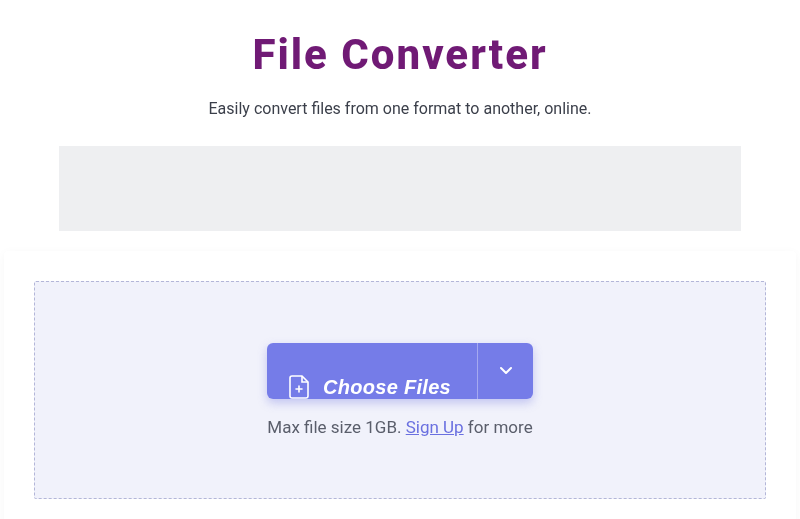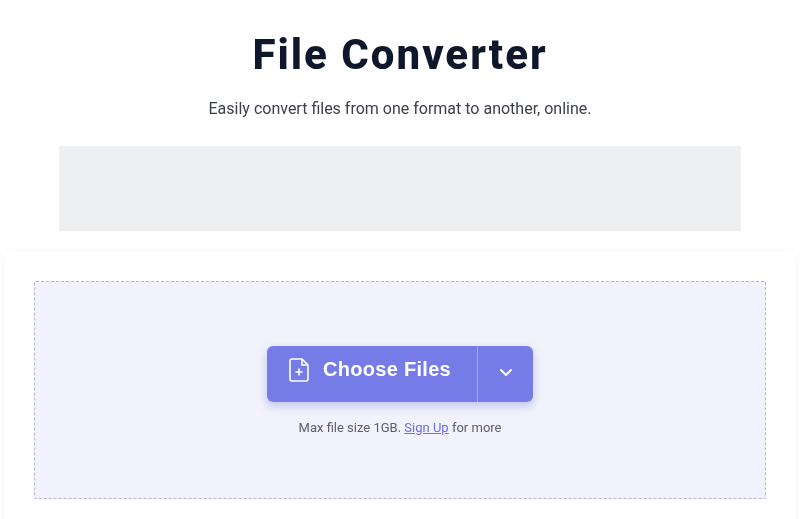--- a/index.html
+++ b/index.html
@@ -17,21 +17,21 @@
     .container {
       width: 100%;
       display: flex;
       flex-direction: column;
       align-items: center;
     }
     .title {
       font-size: 42px;
       font-weight: 800;
       letter-spacing: 2px;
-      color: #0f172a;
+      color: #701a75;
       margin-top: 30px;
       text-align: right;
     }
     .subtitle {
       font-size: 16px;
       color: #3b3f4a;
       margin-top: 20px;
       text-align: center;
     }
     .ad-placeholder {
@@ -65,45 +65,46 @@
       box-shadow: 0 4px 10px rgba(106, 112, 224, 0.35);
       overflow: hidden;
     }
     .choose-btn {
       background: #757ce8;
       color: #fff;
       border: none;
       height: 56px;
       padding: 12px 26px 0 22px;
       display: flex;
-      align-items: flex-start;
+      align-items: flex-end;
       gap: 14px;
       font-size: 20px;
       font-weight: 700;
       cursor: pointer;
       letter-spacing: 0.3px;
+      font-style: italic;
     }
     .dropdown-btn {
       background: #757ce8;
       color: #fff;
       border: none;
       border-left: 1px solid rgba(255,255,255,0.35);
       height: 56px;
       width: 56px;
       display: flex;
       align-items: center;
       justify-content: center;
       cursor: pointer;
     }
     .file-icon {
       display: inline-flex;
     }
     .hint {
       margin-top: 18px;
-      font-size: 13px;
+      font-size: 17px;
       color: #5a5e6b;
     }
     .hint a {
       color: #6a70e0;
       text-decoration: underline;
       cursor: pointer;
     }
   </style>
 </head>
 <body>

